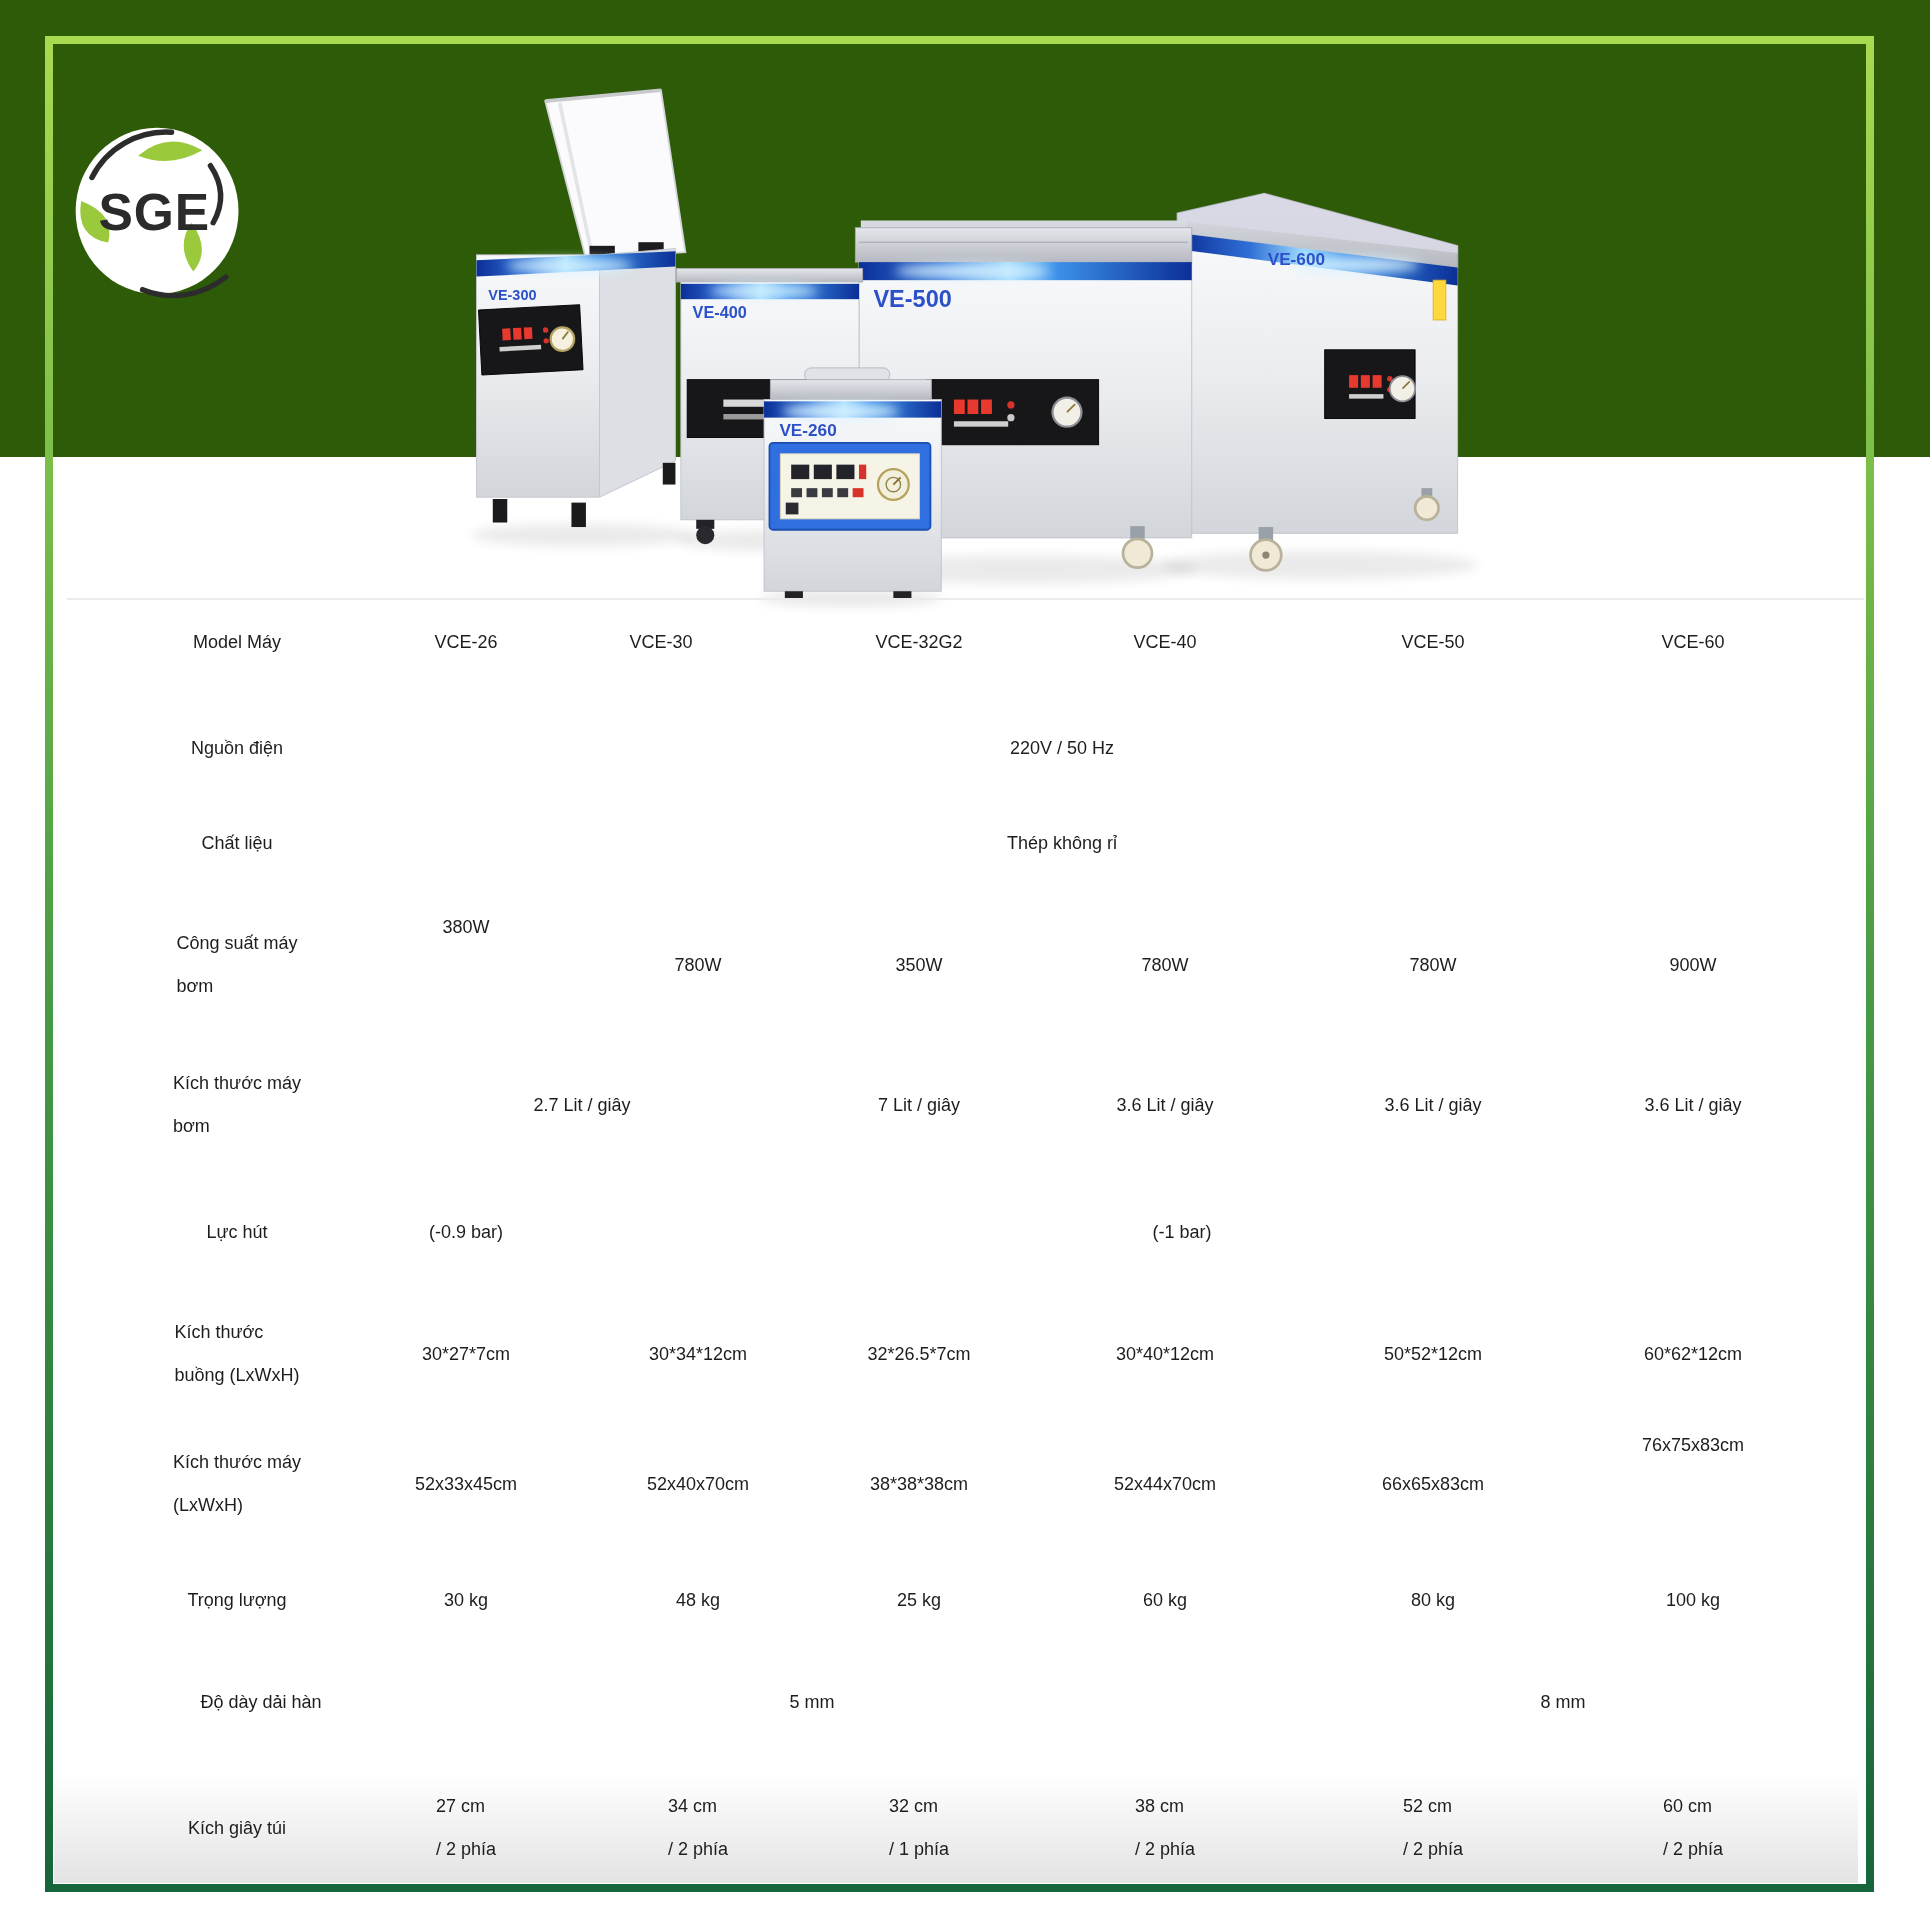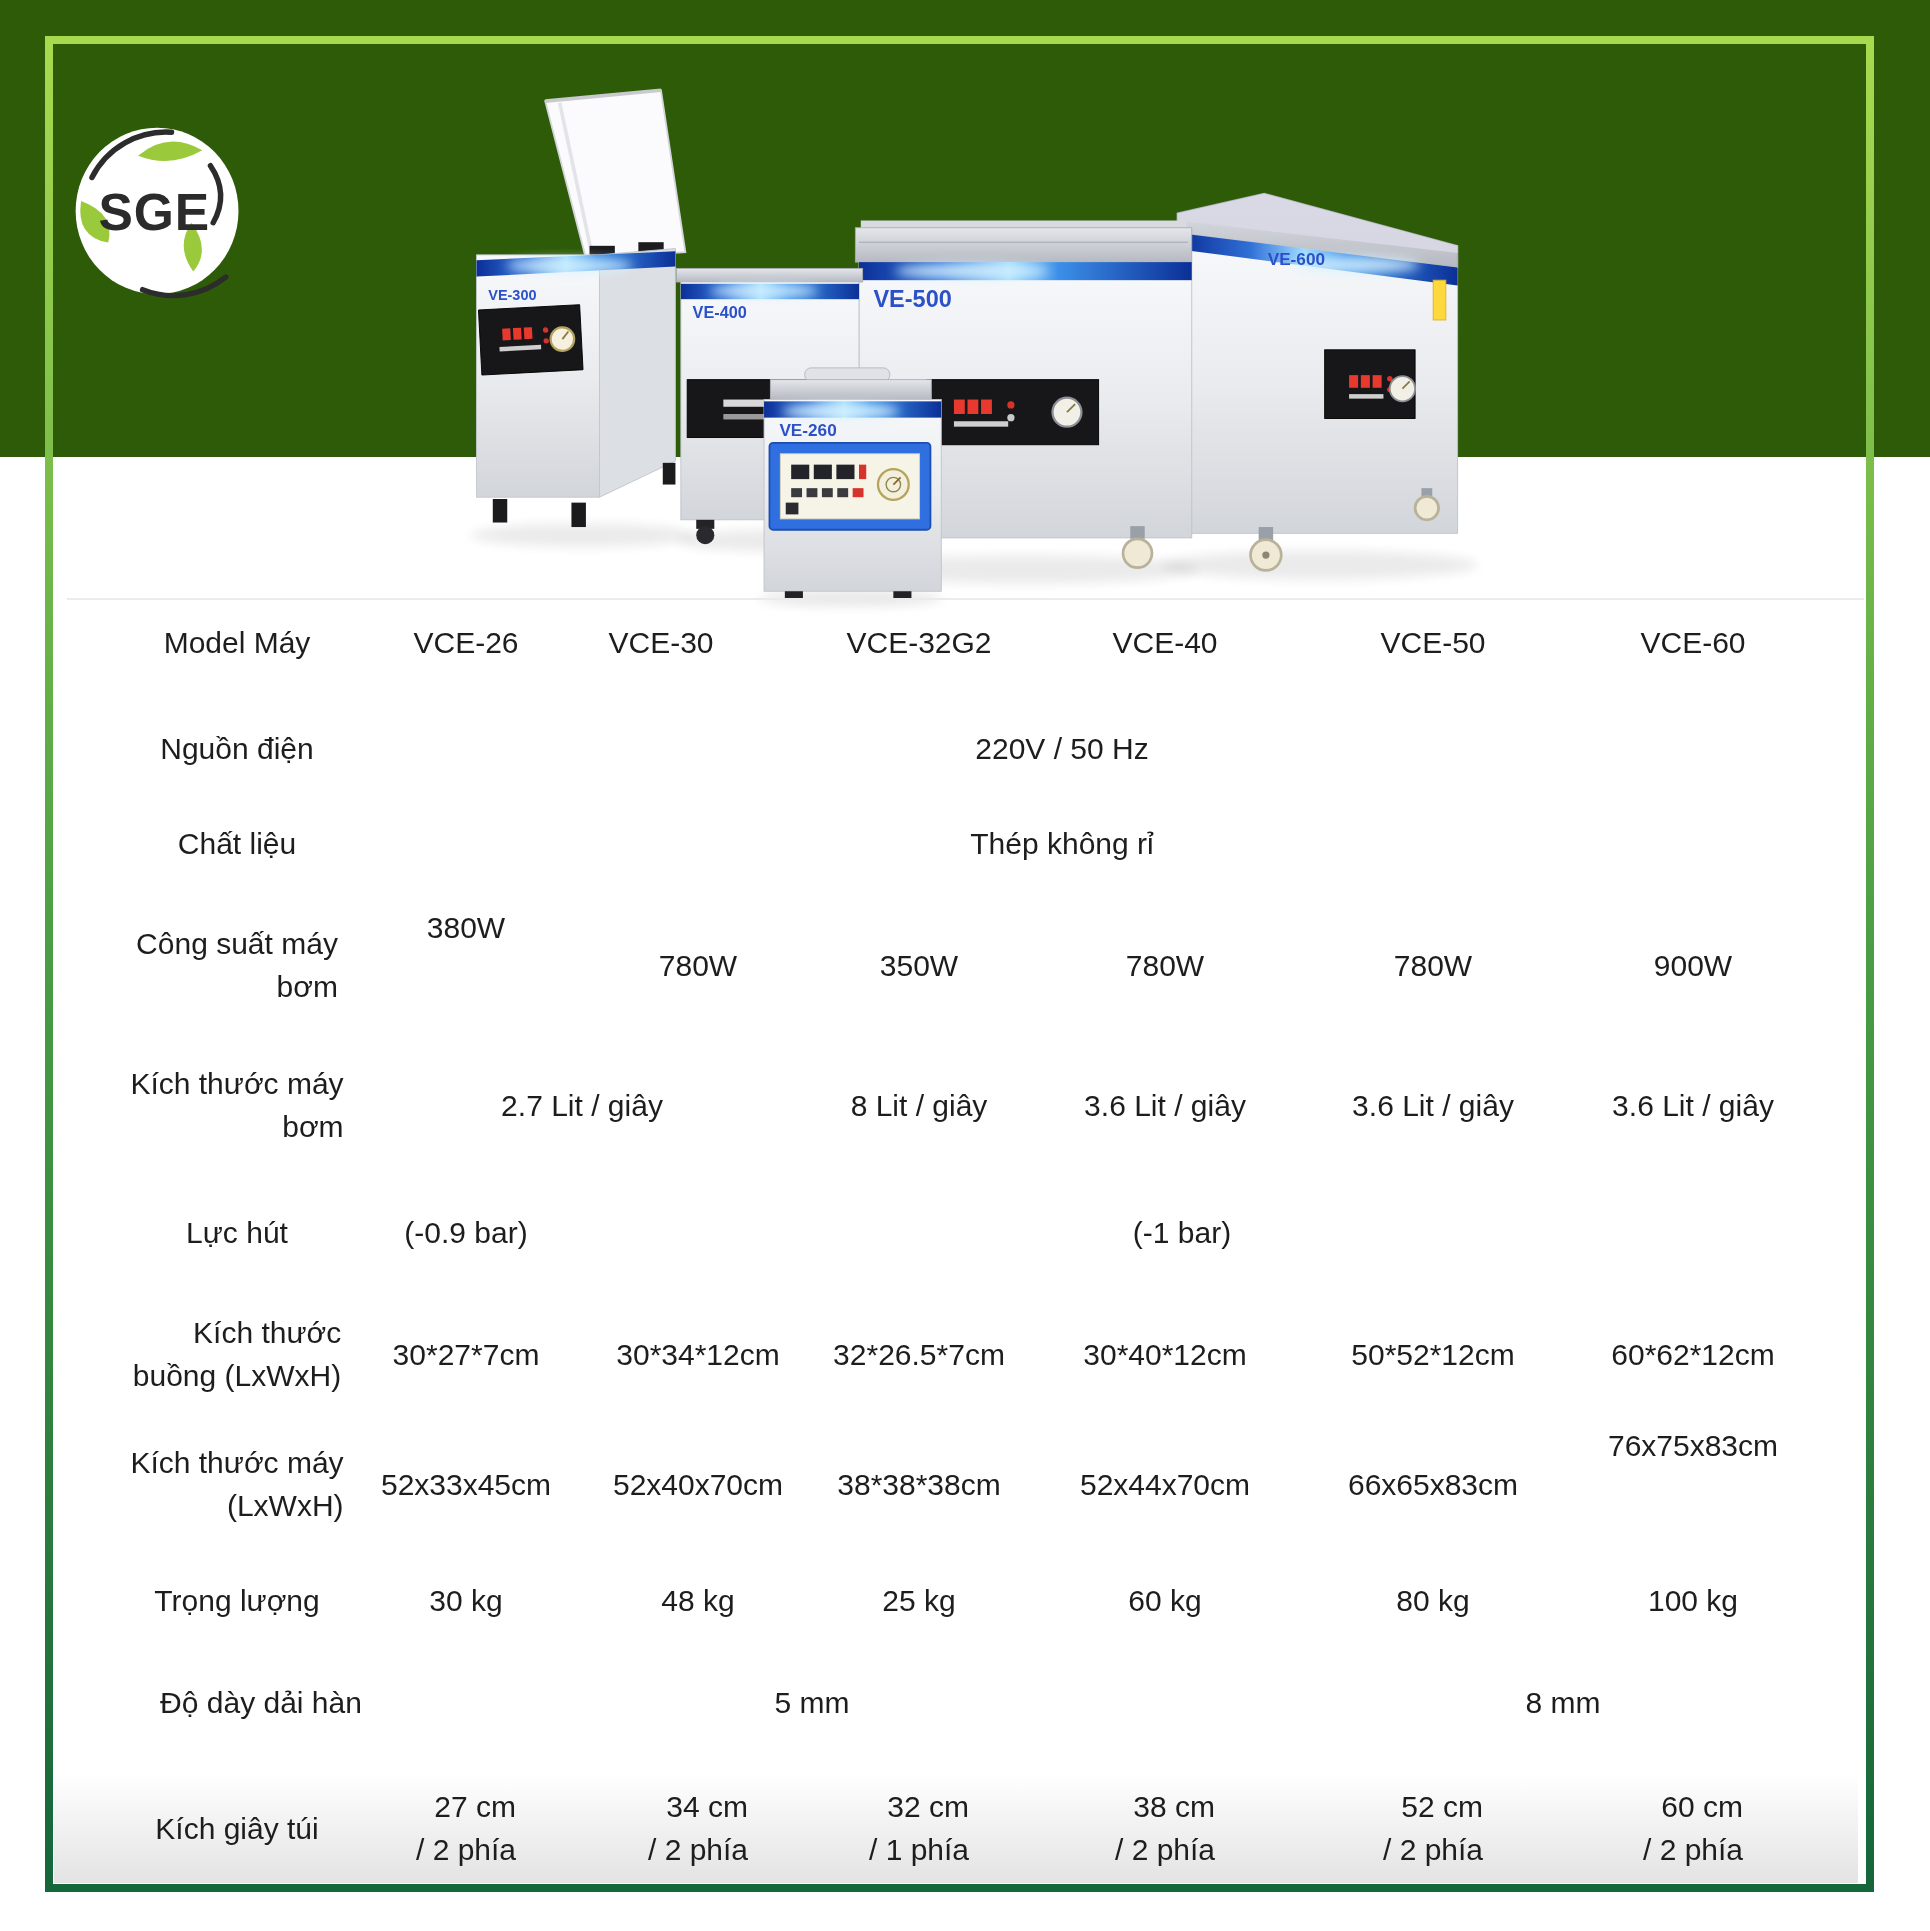--- a/index.html
+++ b/index.html
@@ -24,22 +24,22 @@
   }
   .bottom-fade{
     position:absolute;left:54px;top:1773px;width:1804px;height:110px;
     background:linear-gradient(rgba(0,0,0,0), rgba(0,0,0,0.11));
   }
   .logo-svg{position:absolute;left:72px;top:125px;}
   .machines-svg{position:absolute;left:434px;top:81px;}
   #spec-table{position:absolute;left:0;top:0;width:1930px;height:1931px;}
   #spec-table .cell{
     position:absolute;transform:translate(-50%,-50%);
-    font-size:30px;line-height:43px;color:#1d1d1d;
-    text-align:right;white-space:pre;
+    font-size:18px;line-height:43px;color:#1d1d1d;
+    text-align:left;white-space:pre;
   }
   .mlabel{
     font-family:"Liberation Sans", sans-serif;
     font-weight:bold;
     fill:#2b50c8;
   }
 </style>
 </head>
 <body>
 
@@ -240,21 +240,21 @@
       <div class="cell" style="left: 698px; top: 965px;">780W</div>
       <div class="cell" style="left: 919px; top: 965px;">350W</div>
       <div class="cell" style="left: 1165px; top: 965px;">780W</div>
       <div class="cell" style="left: 1433px; top: 965px;">780W</div>
       <div class="cell" style="left: 1693px; top: 965px;">900W</div>
     </div>
     <div>
       <div class="cell" style="left: 237px; top: 1105px;">Kích thước máy
 bơm</div>
       <div class="cell" style="left: 582px; top: 1105px;">2.7 Lit / giây</div>
-      <div class="cell" style="left: 919px; top: 1105px;">8 Lit / giây</div>
+      <div class="cell" style="left: 919px; top: 1105px;">7 Lit / giây</div>
       <div class="cell" style="left: 1165px; top: 1105px;">3.6 Lit / giây</div>
       <div class="cell" style="left: 1433px; top: 1105px;">3.6 Lit / giây</div>
       <div class="cell" style="left: 1693px; top: 1105px;">3.6 Lit / giây</div>
     </div>
     <div>
       <div class="cell" style="left: 237px; top: 1232px;">Lực hút</div>
       <div class="cell" style="left: 466px; top: 1232px;">(-0.9 bar)</div>
       <div class="cell" style="left: 1182px; top: 1232px;">(-1 bar)</div>
     </div>
     <div>

